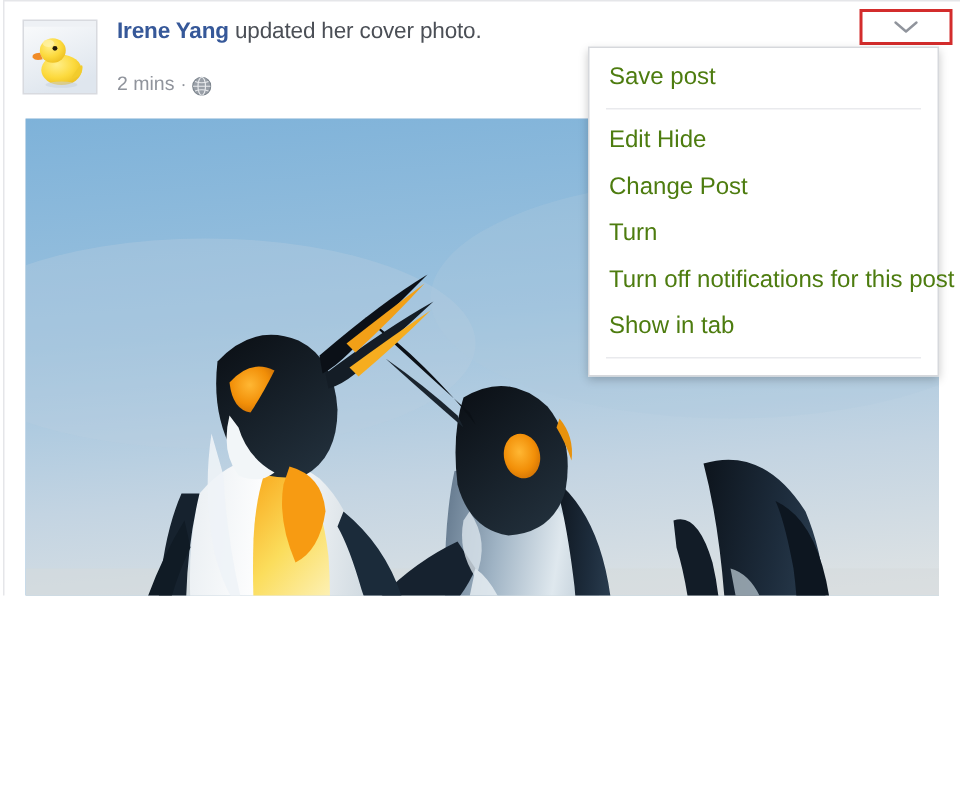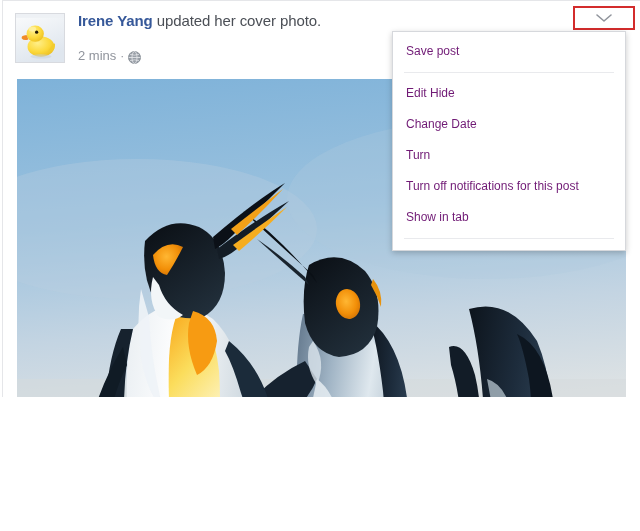--- a/index.html
+++ b/index.html
@@ -105,23 +105,23 @@
     position: absolute;
     left: 389px; top: 30px;
     width: 234px;
     background: #ffffff;
     border: 1px solid #d6d8dc;
     box-shadow: 0 2px 6px rgba(0,0,0,0.22);
     padding: 4px 0 6px 0;
     z-index: 50;
   }
   .menu-item {
-    font-size: 12px;
+    font-size: 16px;
     line-height: 17px;
-    color: #701a75;
+    color: #4d7c0f;
     padding: 7px 0 7px 13px;
     white-space: nowrap;
     cursor: default;
   }
   .menu-sep {
     height: 1px;
     background: #e9eaed;
     margin: 5px 11px 5px 11px;
   }
   .menu-item.highlight {
@@ -316,21 +316,21 @@
     <div class="menu">
 
       <div>
         <div class="menu-item">Save post</div>
       </div>
 
       <div class="menu-sep"></div>
 
       <div>
         <div class="menu-item">Edit Hide</div>
-        <div class="menu-item">Change Date</div>
+        <div class="menu-item">Change Post</div>
         <div class="menu-item">Turn</div>
         <div class="menu-item">Turn off notifications for this post</div>
         <div class="menu-item">Show in tab</div>
       </div>
 
       <div class="menu-sep"></div>
 
 
     </div>
 

